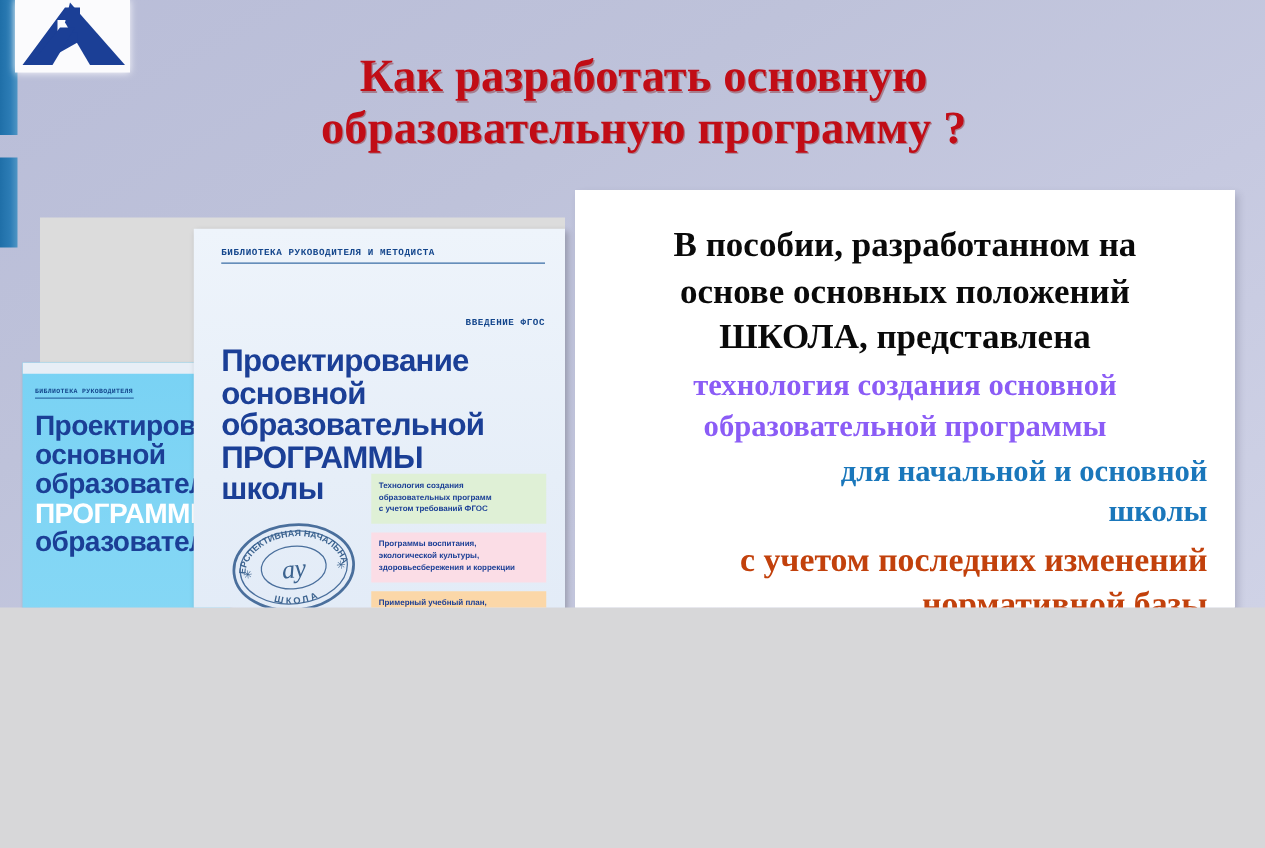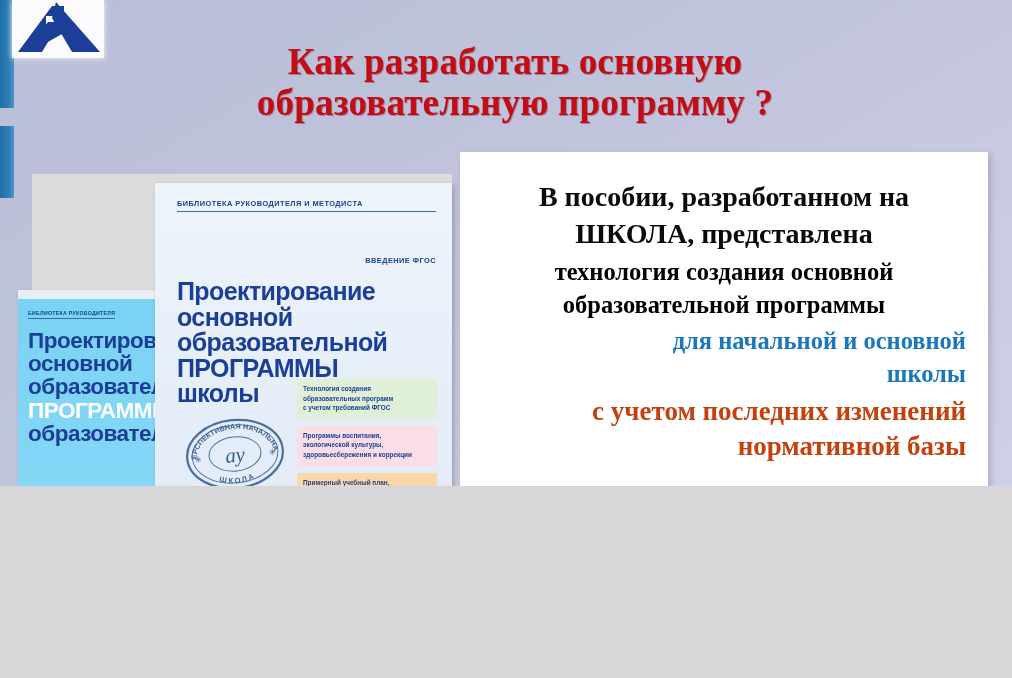--- a/index.html
+++ b/index.html
@@ -41,21 +41,21 @@
 
   
   .grey-panel{
     position:absolute;left:32px;top:174px;width:420px;height:470px;
     background:#dcdcdc;
   }
 
   
   .book{position:absolute;overflow:hidden;}
   .book .hdr-line{
-    font-family:Liberation Sans, sans-serif;
+    font-family:Liberation Mono, monospace;
     font-weight:bold;color:#14468c;letter-spacing:.3px;
   }
 
   
   .book-back{
     left:18px;top:290px;width:166px;height:368px;
     background:linear-gradient(180deg,#79d2f4 0%,#82d6f5 40%,#8ddaf6 100%);
     box-shadow:1px 1px 3px rgba(0,0,0,.18);
   }
   .book-back .topstrip{height:9px;background:#e7eef6;}
@@ -114,21 +114,21 @@
   .text-panel{
     position:absolute;left:460px;top:152px;width:528px;height:505px;
     background:#ffffff;
     box-shadow:3px 3px 6px rgba(60,60,80,.22);
     padding:28px 22px 10px 22px;
     box-sizing:border-box;
     font-family:"Liberation Serif","DejaVu Serif",serif;
   }
   .tline{font-weight:bold;line-height:1.24;margin:0 0 2px 0;}
   .tline.black{color:#0a0a0a;font-size:28px;text-align:center;}
-  .tline.red{color:#000000;font-size:24.5px;text-align:center;}
+  .tline.red{color:#8b5cf6;font-size:24.5px;text-align:center;}
   .tline.blue{color:#1a77bb;font-size:24.5px;text-align:right;}
   .tline.purple{color:#c2410c;font-size:27px;text-align:right;}
   .tline.sp{margin-top:6px;}
 </style>
 </head>
 <body>
 
 <div id="slide">
 
   <div class="accent-bar one"></div>
@@ -262,20 +262,21 @@
   </div>
 
   <div class="sticky">
     <p>«Планируемые</p>
     <p>результаты и оценка</p>
     <p>их достижения»</p>
   </div>
 
   <div class="text-panel">
     <p class="tline black">В пособии, разработанном на</p>
+    <p class="tline black">основе основных положений</p>
     <p class="tline black">ШКОЛА, представлена</p>
     <p class="tline red sp">технология создания основной</p>
     <p class="tline red">образовательной программы</p>
     <p class="tline blue sp">для начальной и основной</p>
     <p class="tline blue">школы</p>
     <p class="tline purple sp">с учетом последних изменений</p>
     <p class="tline purple">нормативной базы</p>
   </div>
 
 </div>

